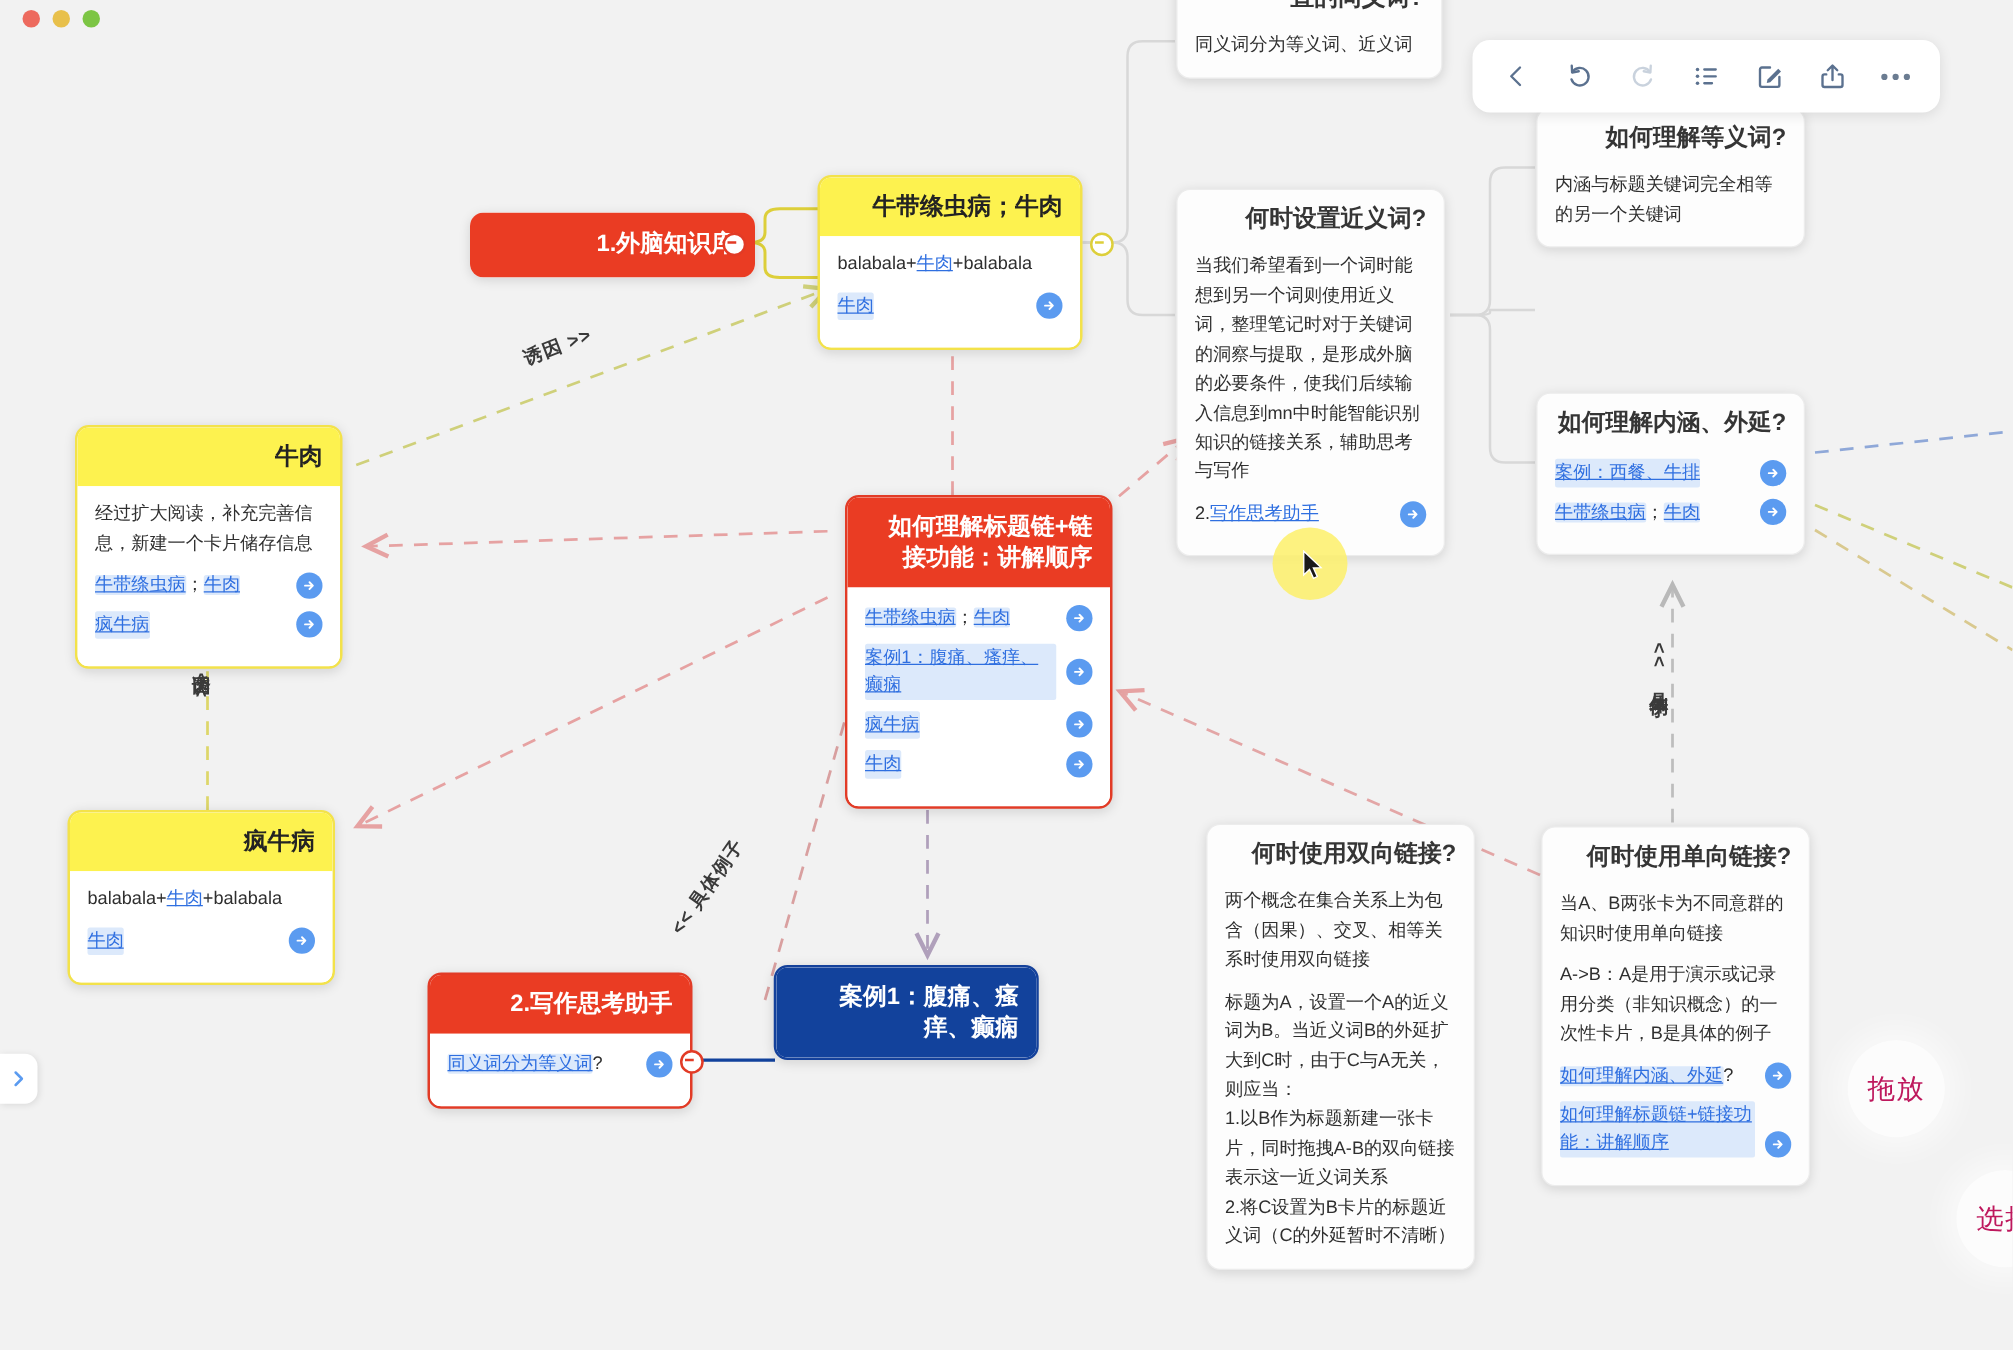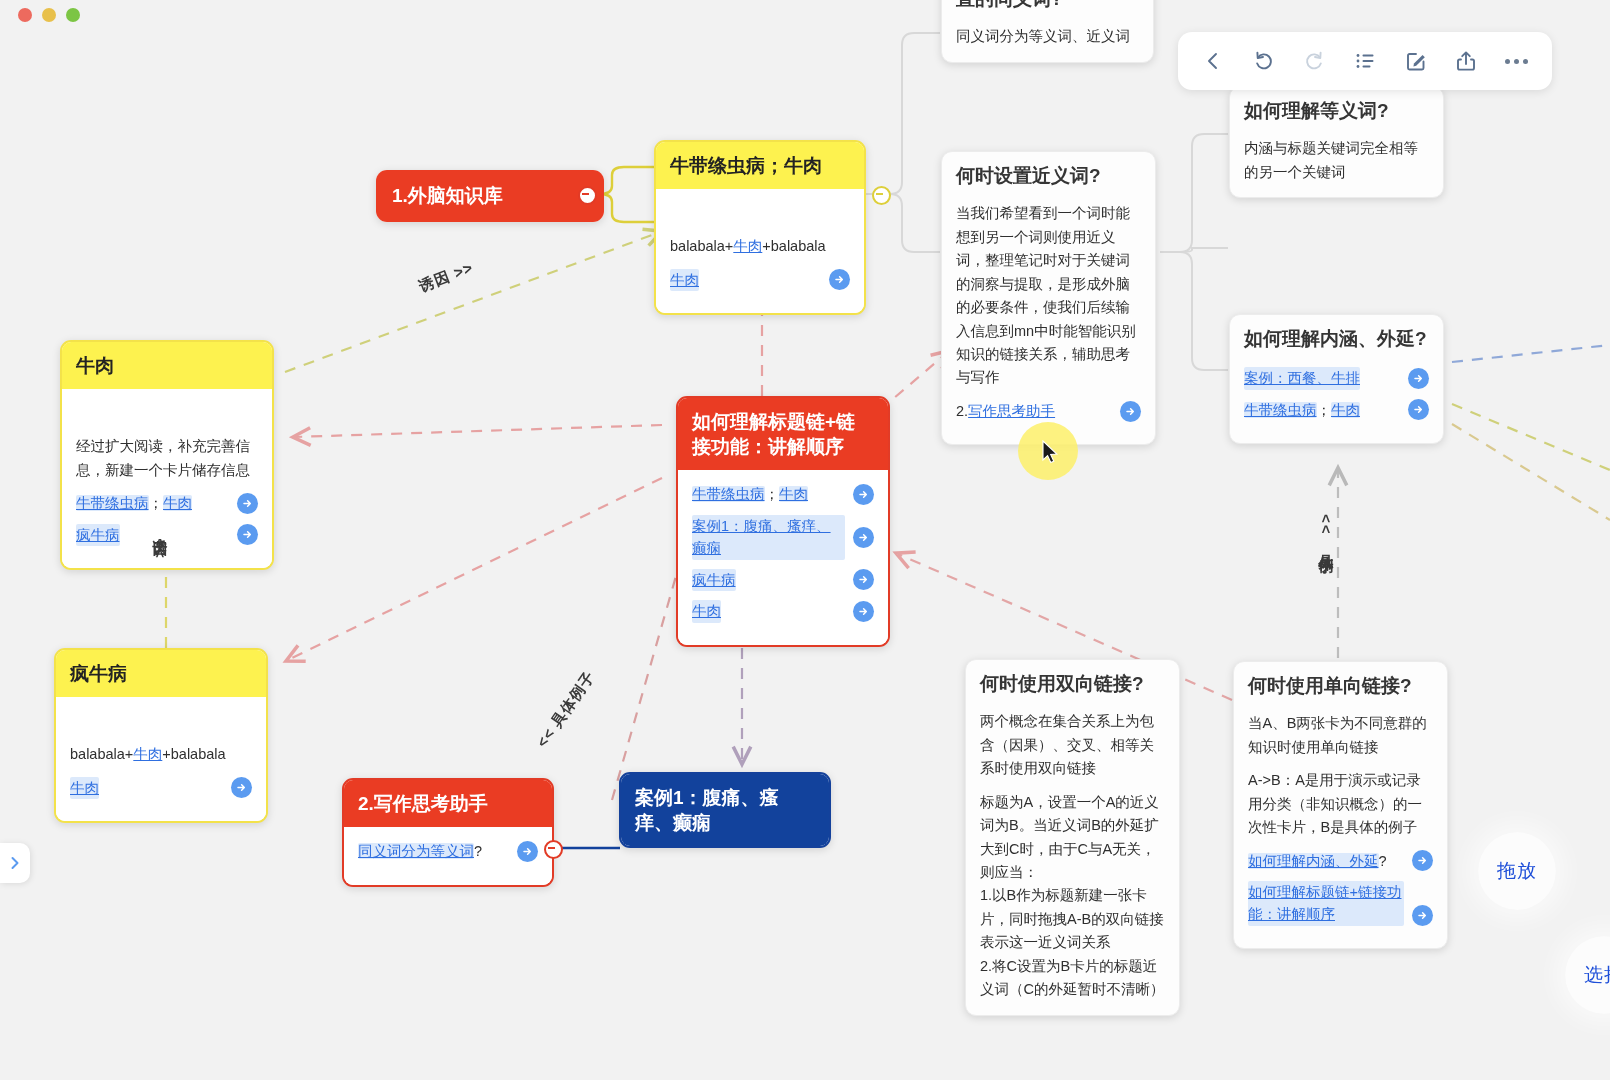--- a/index.html
+++ b/index.html
@@ -30,21 +30,21 @@
   .tb-btn{width:40px;height:40px;display:flex;align-items:center;justify-content:center;cursor:pointer;border-radius:8px;}
   .tb-btn svg{display:block;}
   .tb-dots{display:flex;gap:4px;align-items:center;}
   .tb-dots i{width:5px;height:5px;border-radius:50%;background:#6b7c91;display:block;}
 
   
   .fab{
     position:absolute;width:78px;height:78px;border-radius:50%;
     background:rgba(255,255,255,.72);
     display:flex;align-items:center;justify-content:center;
-    color:#1d4ed8;font-size:19px;letter-spacing:1px;cursor:pointer;z-index:50;
+    color:#be185d;font-size:22px;letter-spacing:1px;cursor:pointer;z-index:50;
     box-shadow:0 0 22px 10px rgba(255,255,255,.55);
   }
   #fab-drag{left:1478px;top:832px;}
   #fab-select{left:1565px;top:936px;}
 
   
   .side-handle{
     position:absolute;left:0;top:843px;width:30px;height:40px;
     background:#fff;border-radius:0 10px 10px 0;
     display:flex;align-items:center;justify-content:center;cursor:pointer;
@@ -58,35 +58,35 @@
   }
   .cursor-arrow{position:absolute;left:1042px;top:440px;z-index:41;}
 
   
   .card{
     position:absolute;border-radius:11px;background:#fff;
     box-shadow:0 2px 9px rgba(0,0,0,.13);
     overflow:hidden;z-index:20;box-sizing:border-box;
   }
   .card .hdr{
-    padding:11px 14px 11px;font-size:19px;font-weight:700;line-height:1.32;color:#2b2b2b;
+    padding:11px 14px 11px;font-size:19px;font-weight:700;line-height:1.32;color:#2b2b2b;text-align:right;
   }
   .card .body{padding:4px 14px 13px;}
   .card .ptxt{font-size:14.5px;line-height:1.62;color:#2f2f2f;margin:0 0 10px;}
   .card .ptxt:last-child{margin-bottom:0;}
 
   
   .card.plain{background:#fdfdfd;border:1px solid #ececec;}
   .card.plain .hdr{font-size:19px;color:#353535;padding-bottom:14px;}
   .card.plain .body{padding-top:0;}
 
   
   .card.yellow{border:2px solid #f3e24a;}
   .card.yellow .hdr{background:#fdf24f;color:#232323;}
-  .card.yellow .body{background:#fff;padding-top:11px;margin-top:35px;}
+  .card.yellow .body{background:#fff;padding-top:11px;}
 
   
   .card.red{border:2px solid #e23b26;margin-left:12px;}
   .card.red .hdr{background:#ea3c23;color:#fff;}
   .card.red .body{background:#fff;padding-top:11px;}
   .card.red.solid{border:none;}
   .card.red.solid .hdr{padding:13px 16px 14px;}
 
   
   .card.blue{border:2px solid #14419b;}

